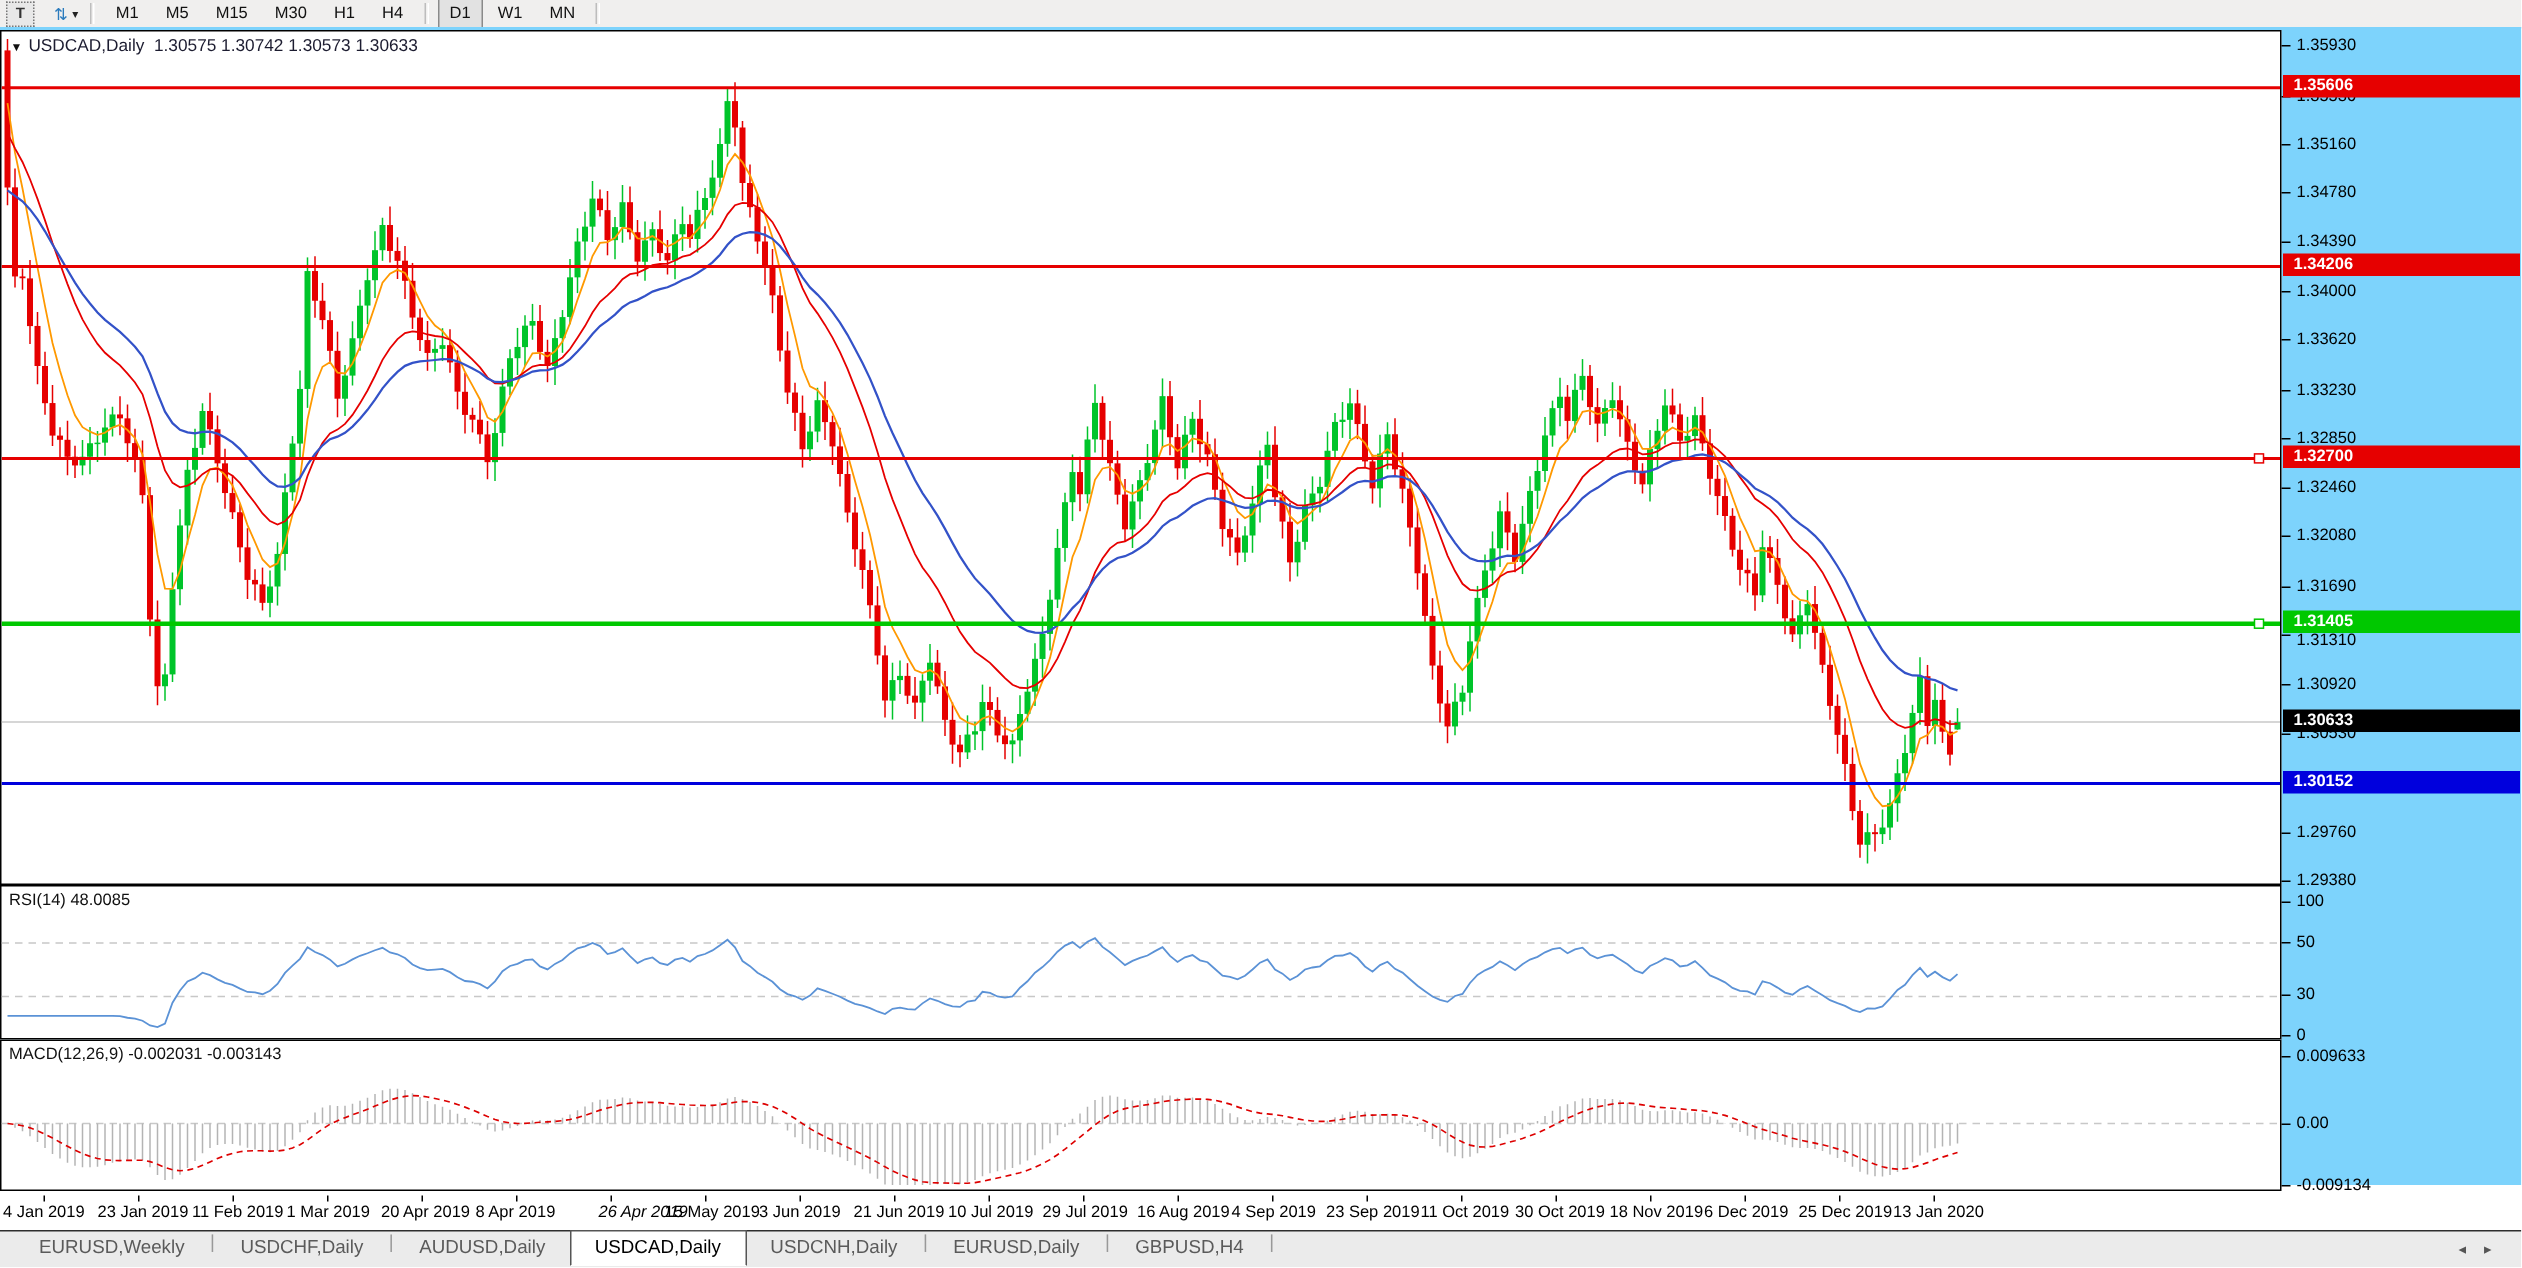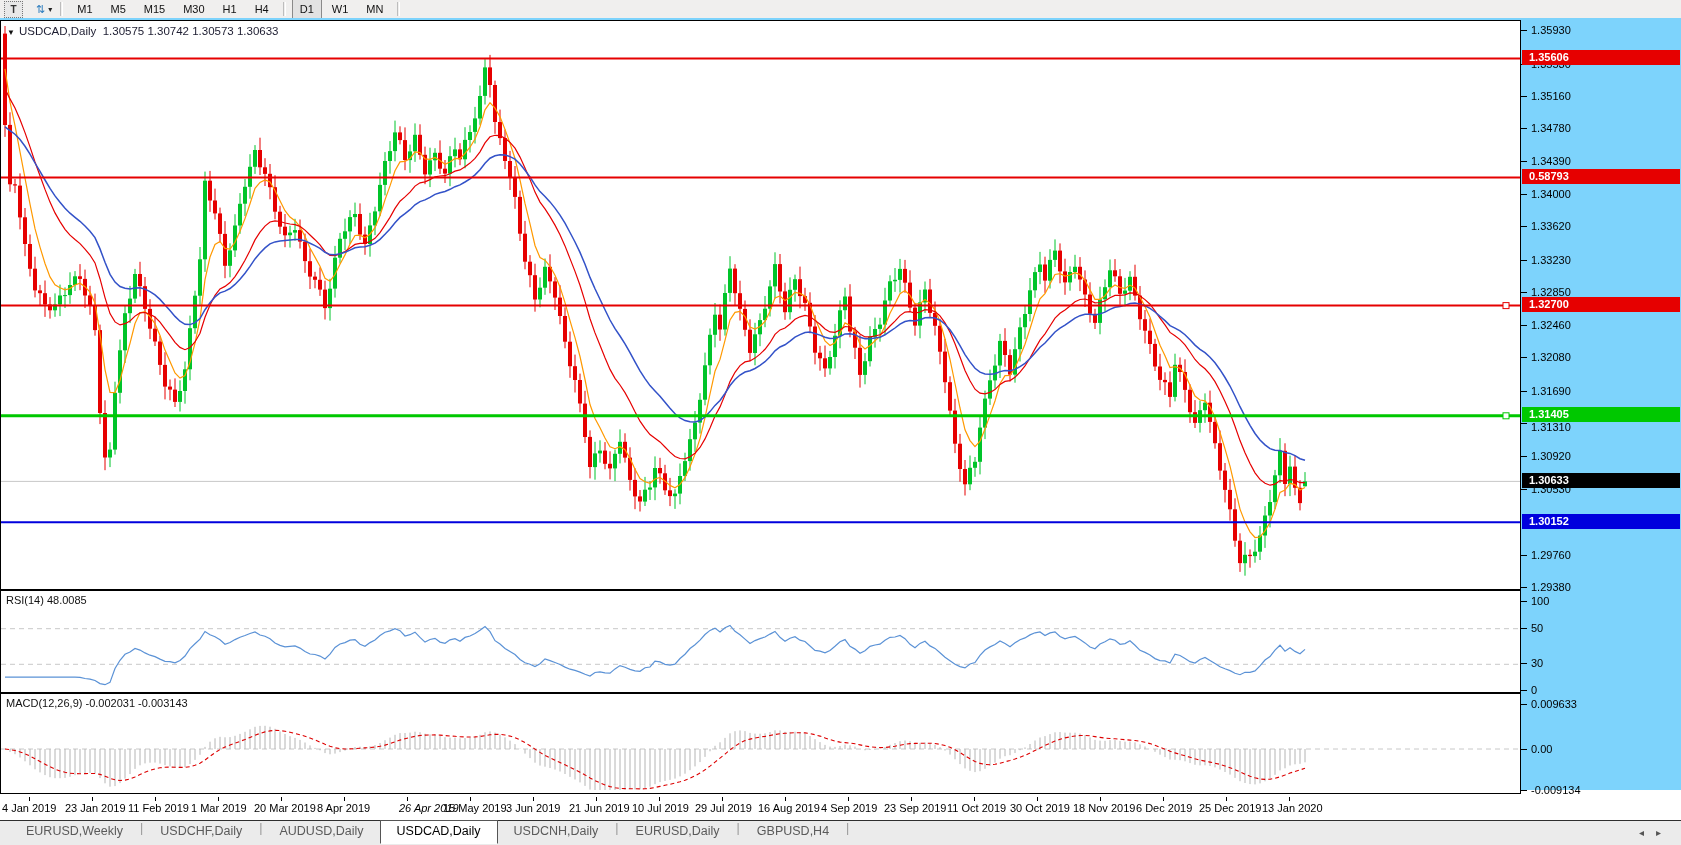--- a/index.html
+++ b/index.html
@@ -920,21 +920,21 @@
         <div class="pticklabel" style="top:402px">1.31310</div>
         <div class="ptick" style="top:438.0px"></div>
         <div class="pticklabel" style="top:431.0px">1.30920</div>
         <div class="ptick" style="top:471.2px"></div>
         <div class="pticklabel" style="top:464.2px">1.30530</div>
         <div class="ptick" style="top:536.6px"></div>
         <div class="pticklabel" style="top:529.6px">1.29760</div>
         <div class="ptick" style="top:568.9px"></div>
         <div class="pticklabel" style="top:561.9px">1.29380</div>
         <div class="plabelbox" style="top:32.0px;background:#e60000">1.35606</div>
-        <div class="plabelbox" style="top:151.1px;background:#e60000">0.58793</div>
+        <div class="plabelbox" style="top:151.1px;background:#e60000">1.34206</div>
         <div class="plabelbox" style="top:279.1px;background:#e60000">1.32700</div>
         <div class="plabelbox" style="top:389.3px;background:#00c800">1.31405</div>
         <div class="plabelbox" style="top:454.9px;background:#000000">1.30633</div>
         <div class="plabelbox" style="top:495.8px;background:#0000dd">1.30152</div>
         <div class="ptick" style="top:583.0px"></div>
         <div class="subticklabel" style="top:576.0px">100</div>
         <div class="ptick" style="top:609.7px"></div>
         <div class="subticklabel" style="top:602.7px">50</div>
         <div class="ptick" style="top:645.3px"></div>
         <div class="subticklabel" style="top:638.3px">30</div>
@@ -950,21 +950,21 @@
     <div id="date-axis">
         <div class="dtick" style="left: 29px;"></div>
         <div class="dlabel" style="left: 2px;">4 Jan 2019</div>
         <div class="dtick" style="left: 92px;"></div>
         <div class="dlabel" style="left: 65px;">23 Jan 2019</div>
         <div class="dtick" style="left: 155px;"></div>
         <div class="dlabel" style="left: 128px;">11 Feb 2019</div>
         <div class="dtick" style="left: 218px;"></div>
         <div class="dlabel" style="left: 191px;">1 Mar 2019</div>
         <div class="dtick" style="left: 281px;"></div>
-        <div class="dlabel" style="left: 254px;">20 Mar 2019</div>
+        <div class="dlabel" style="left: 254px;">20 Apr 2019</div>
         <div class="dtick" style="left: 344px;"></div>
         <div class="dlabel" style="left: 317px;">8 Apr 2019</div>
         <div class="dtick" style="left: 407px;"></div>
         <div class="dlabel" style="left: 399px; font-style: italic;">26 Apr 2019</div>
         <div class="dtick" style="left: 470px;"></div>
         <div class="dlabel" style="left: 443px;">15 May 2019</div>
         <div class="dtick" style="left: 533px;"></div>
         <div class="dlabel" style="left: 506px;">3 Jun 2019</div>
         <div class="dtick" style="left: 596px;"></div>
         <div class="dlabel" style="left: 569px;">21 Jun 2019</div>

